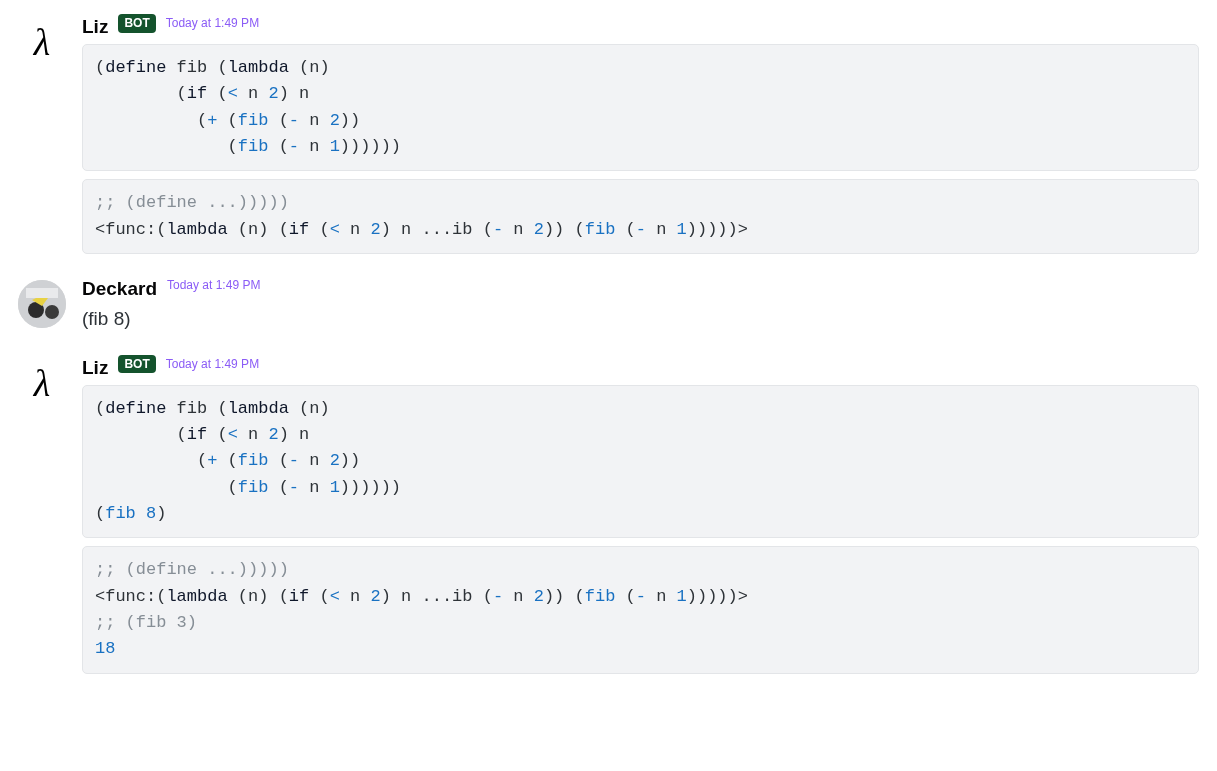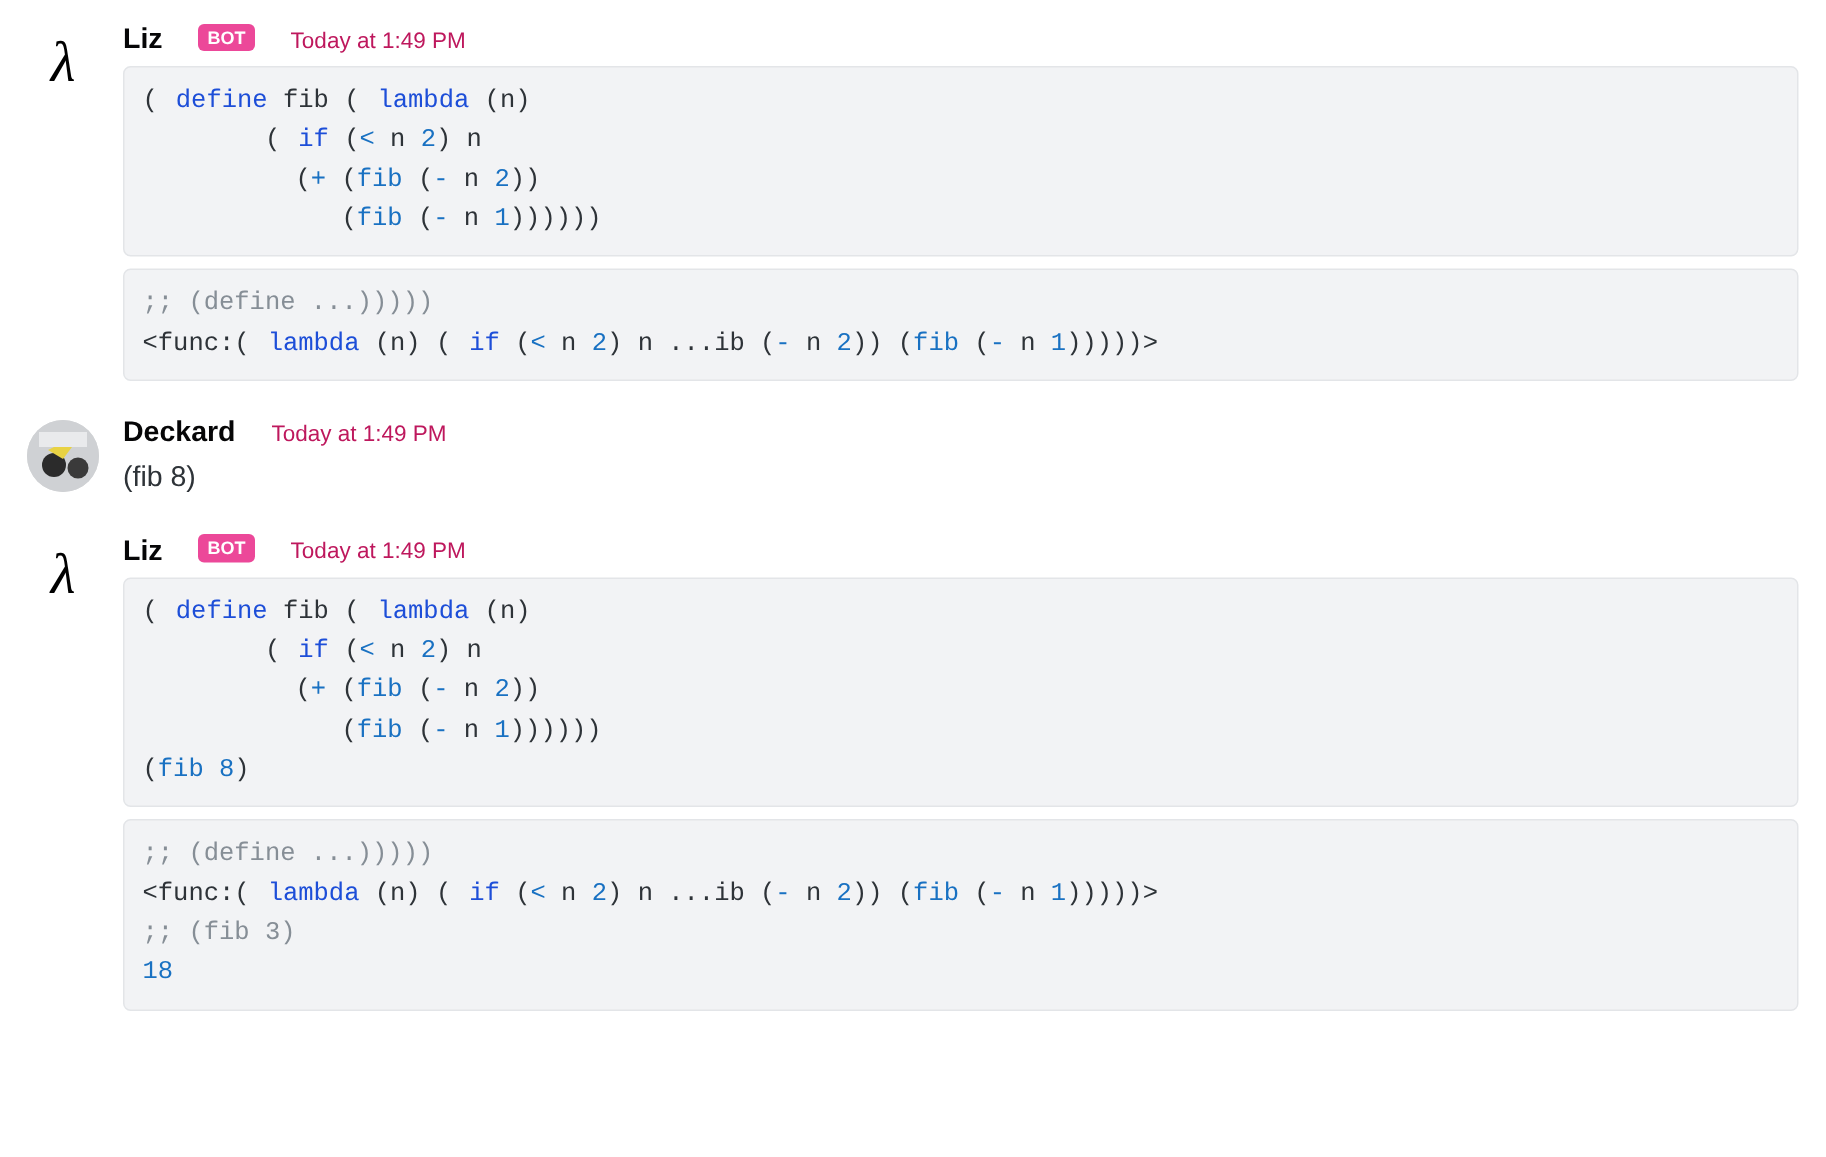--- a/index.html
+++ b/index.html
@@ -39,44 +39,44 @@
     .avatar.user svg {
       width: 100%;
       height: 100%;
     }
     .msg-body {
       flex: 1;
       min-width: 0;
     }
     .msg-header {
       display: flex;
-      align-items: center;
-      gap: 24px;
+      align-items: flex-start;
+      gap: 10px;
       margin-bottom: 6px;
     }
     .username {
       font-weight: 600;
       font-size: 19px;
       color: #060607;
     }
     .bot-badge {
-      background: #ec4899;
+      background: #14532d;
       color: #fff;
       font-size: 12px;
       font-weight: 600;
       padding: 1px 6px;
       border-radius: 4px;
       text-transform: uppercase;
       line-height: 1.4;
       position: relative;
       top: -2px;
     }
     .timestamp {
-      font-size: 15px;
-      color: #be185d;
+      font-size: 12px;
+      color: #8b5cf6;
       font-weight: 400;
     }
     .plain-text {
       font-size: 19px;
       color: #2e3338;
       line-height: 1.4;
     }
     .code-block {
       background: #f2f3f5;
       border: 1px solid #e3e5e8;
@@ -85,21 +85,21 @@
       margin-top: 6px;
       margin-bottom: 8px;
       font-family: Consolas, "Courier New", monospace;
       font-size: 17px;
       line-height: 1.55;
       white-space: pre;
       overflow-x: auto;
       color: #2e3338;
     }
     .code-block:last-child { margin-bottom: 0; }
-    .tok-kw   { color: #1d4ed8; margin-left: 12px; }
+    .tok-kw   { color: #0f172a; }
     .tok-fn   { color: #1971c2; }
     .tok-num  { color: #1971c2; }
     .tok-cm   { color: #868e96; text-align: right; }
   </style>
 </head>
 <body>
 
 <div id="root">
     <div class="message">
       <div class="avatar">λ</div>

